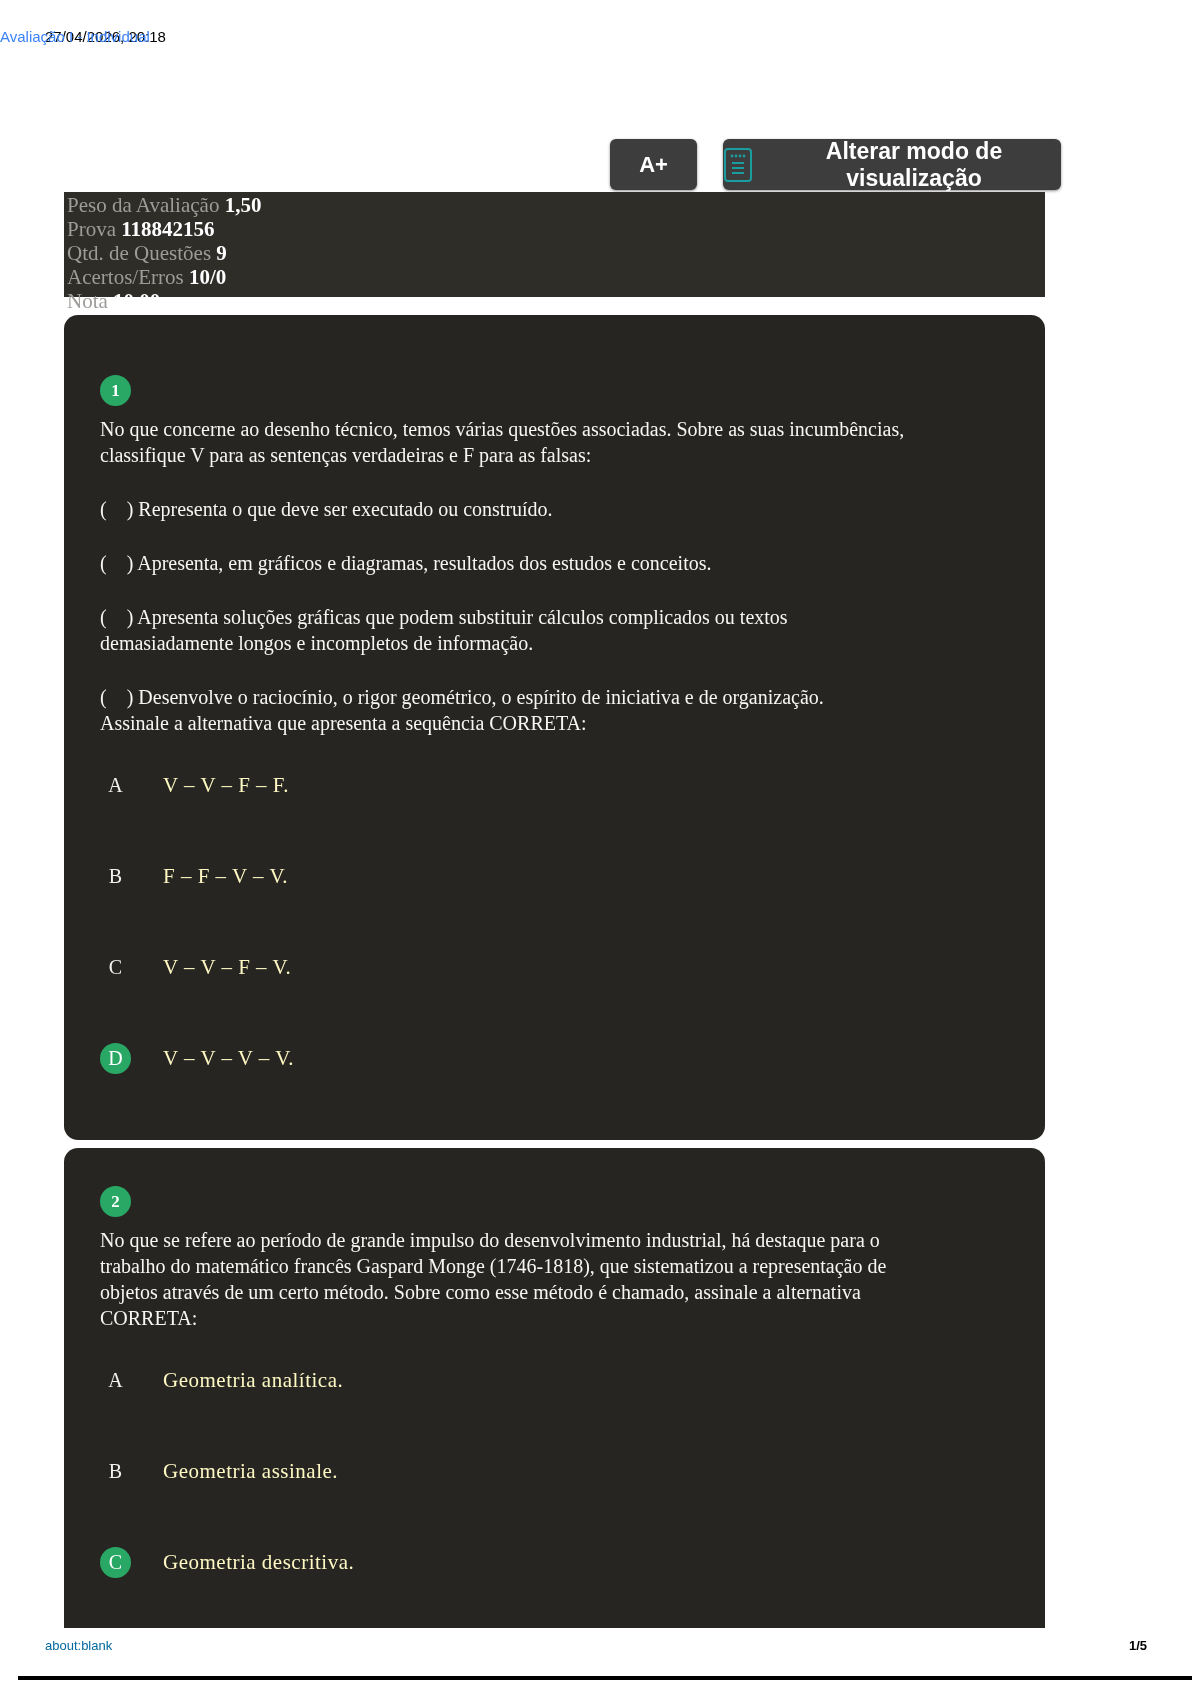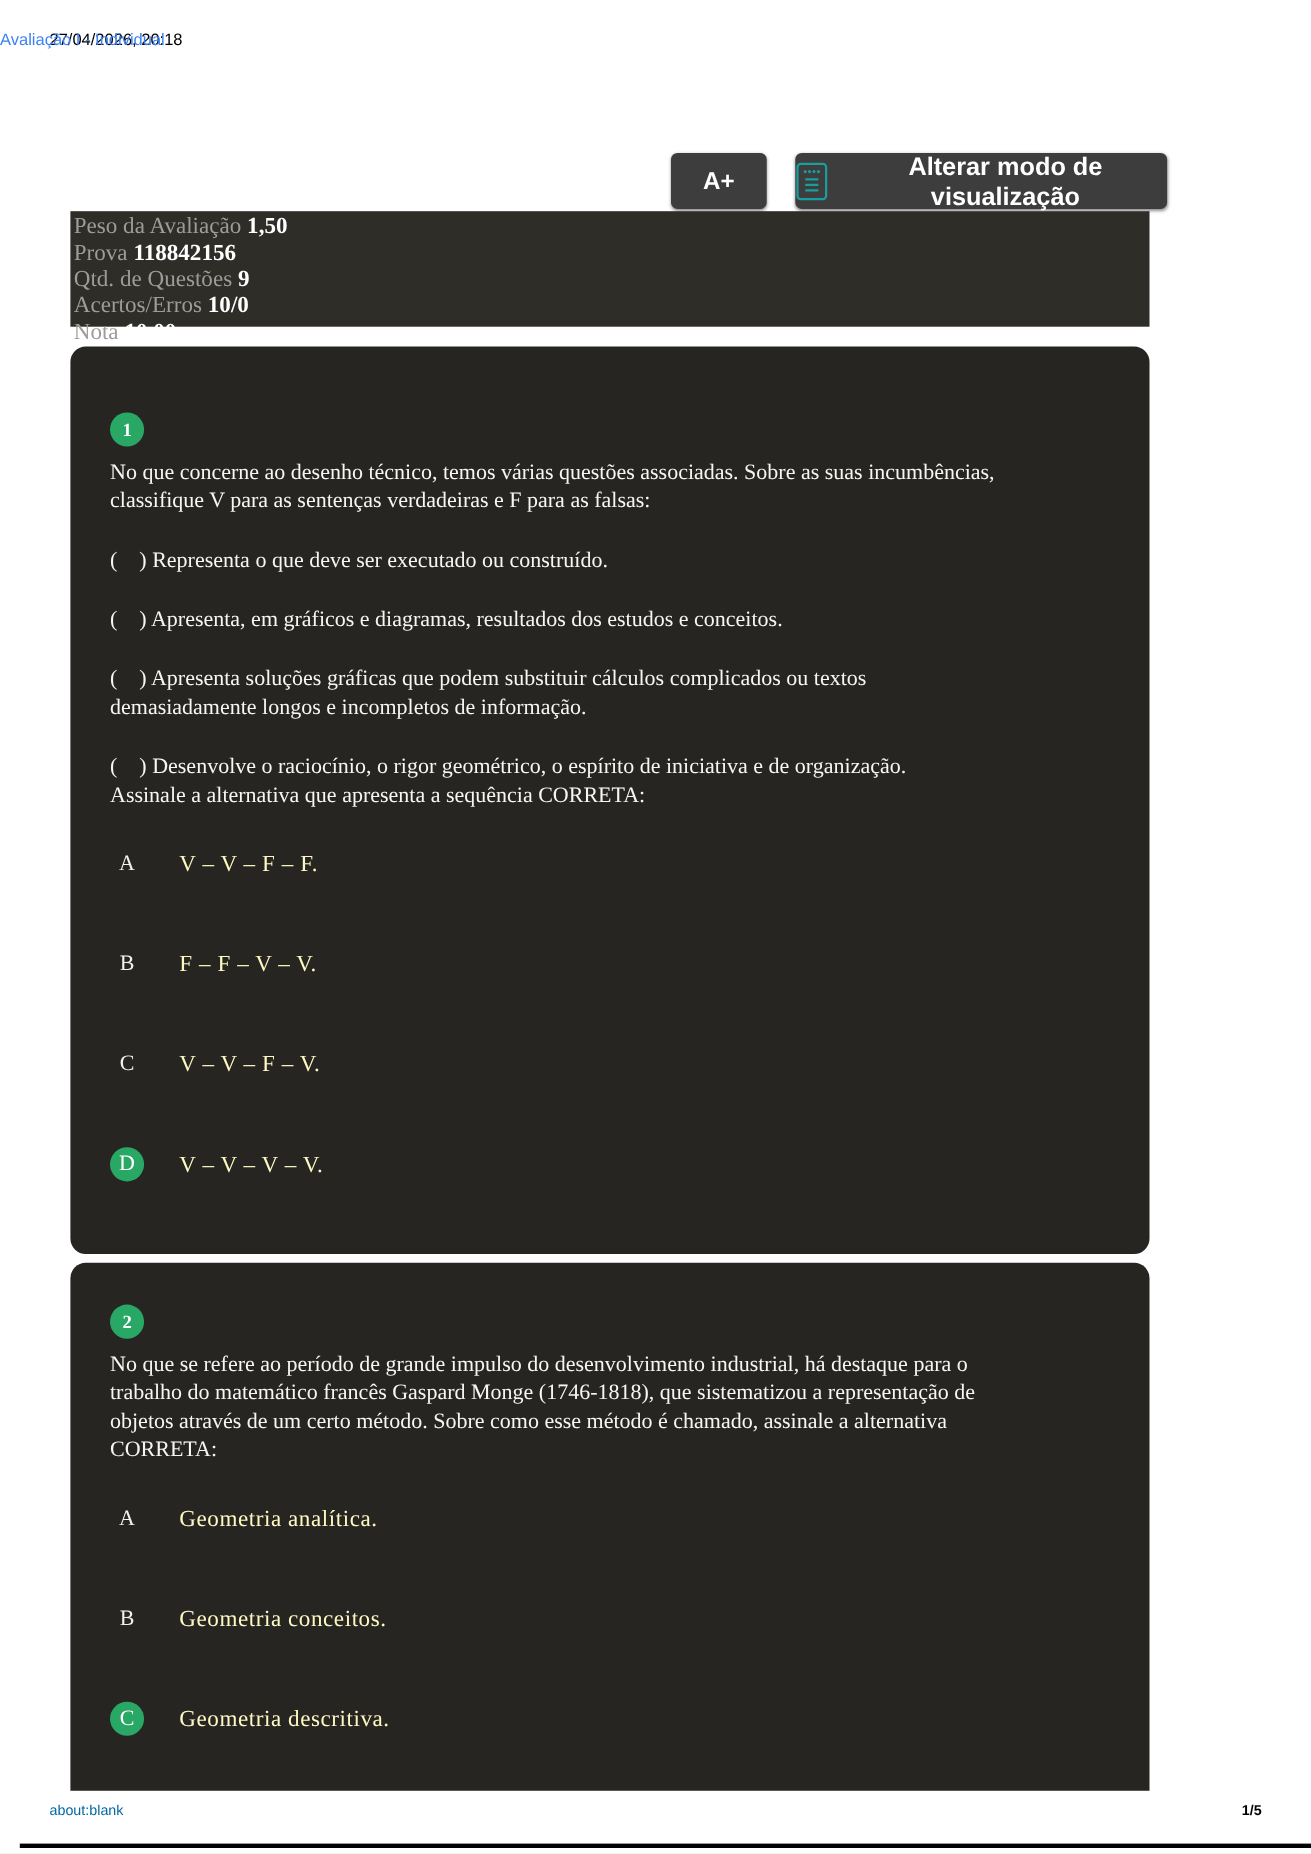--- a/index.html
+++ b/index.html
@@ -136,21 +136,21 @@
 objetos através de um certo método. Sobre como esse método é chamado, assinale a alternativa
 CORRETA:</p>
       </div>
     <div class="options">
         <div class="option-row">
           <div class="option-letter">A</div>
           <div class="option-text">Geometria analítica.</div>
         </div>
         <div class="option-row">
           <div class="option-letter">B</div>
-          <div class="option-text">Geometria conceitos.</div>
+          <div class="option-text">Geometria assinale.</div>
         </div>
         <div class="option-row selected">
           <div class="option-letter">C</div>
           <div class="option-text">Geometria descritiva.</div>
         </div>
       </div>
   </div>
 
   <div class="footer-url">about:blank</div>
   <div class="footer-page">1/5</div>

